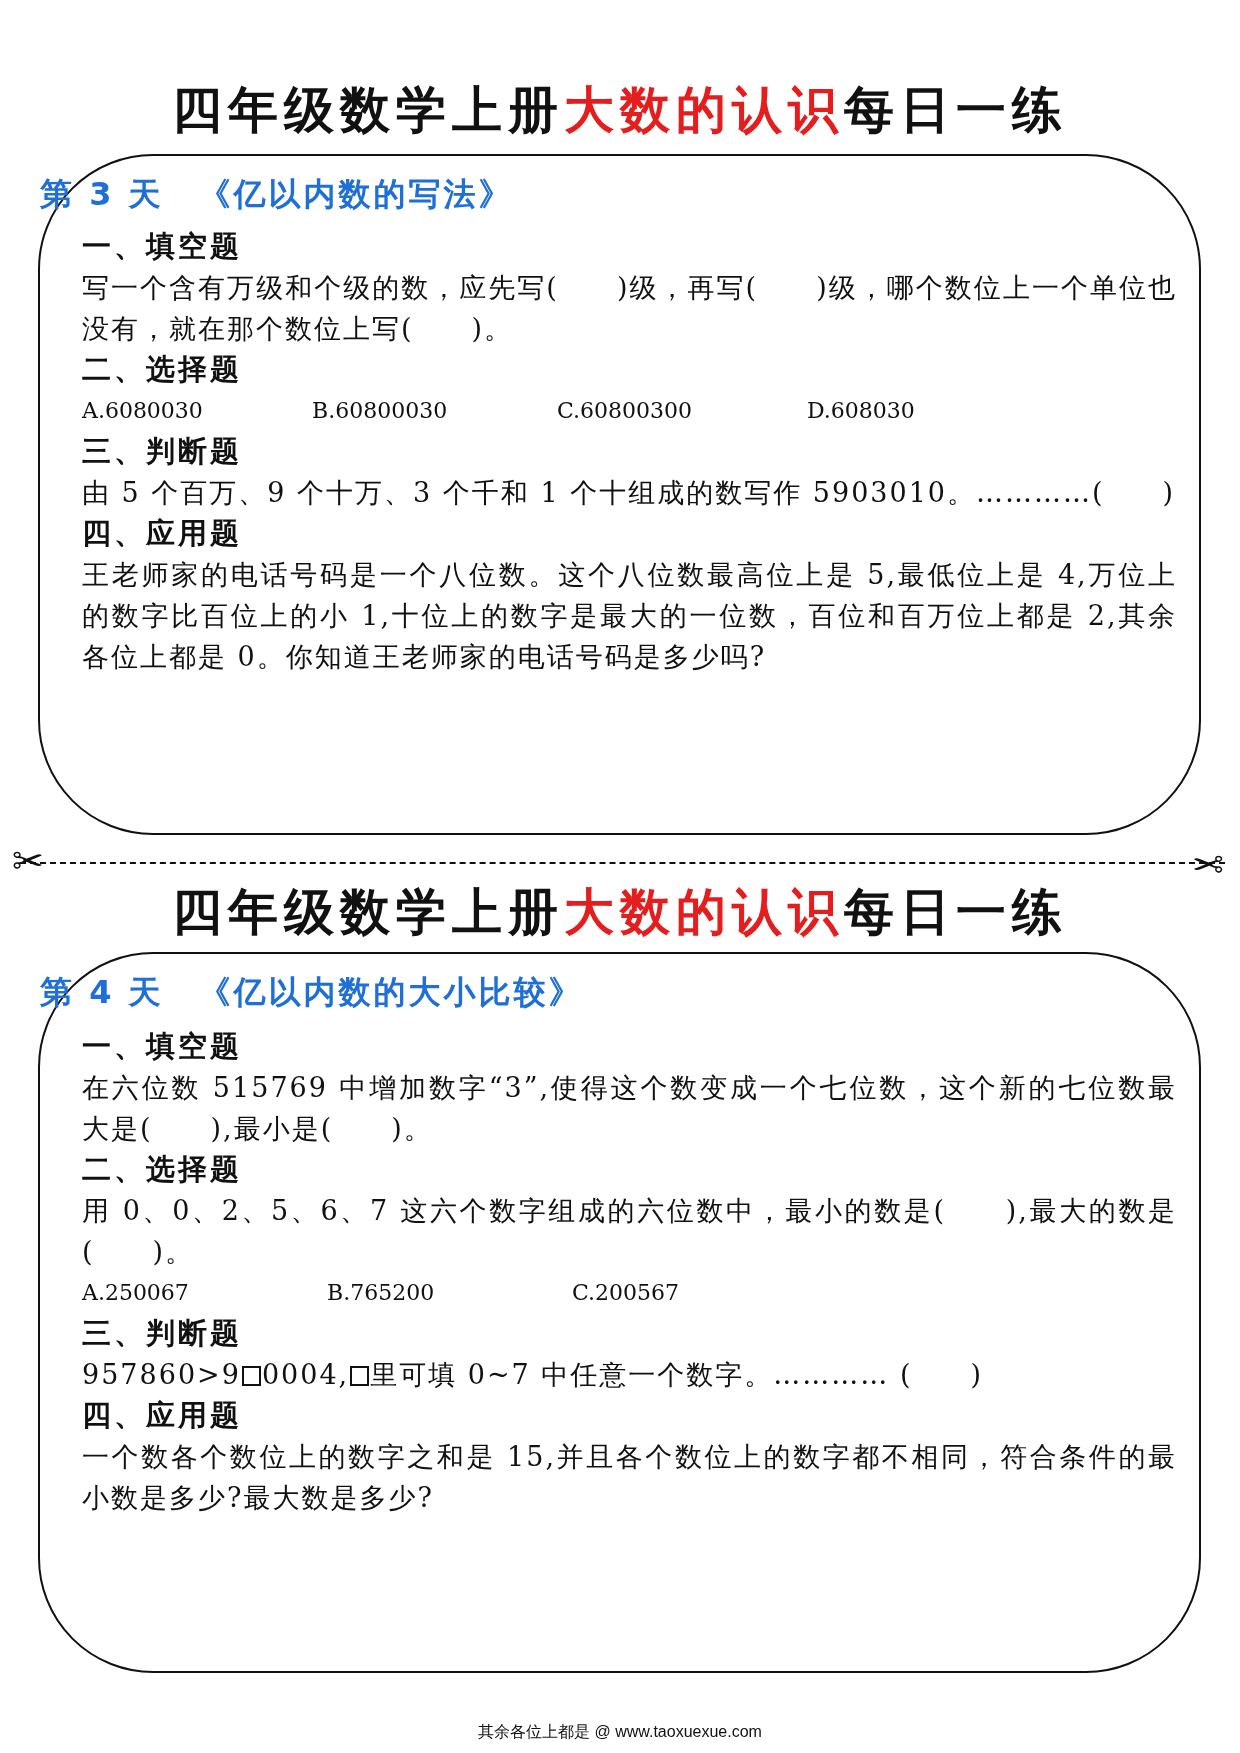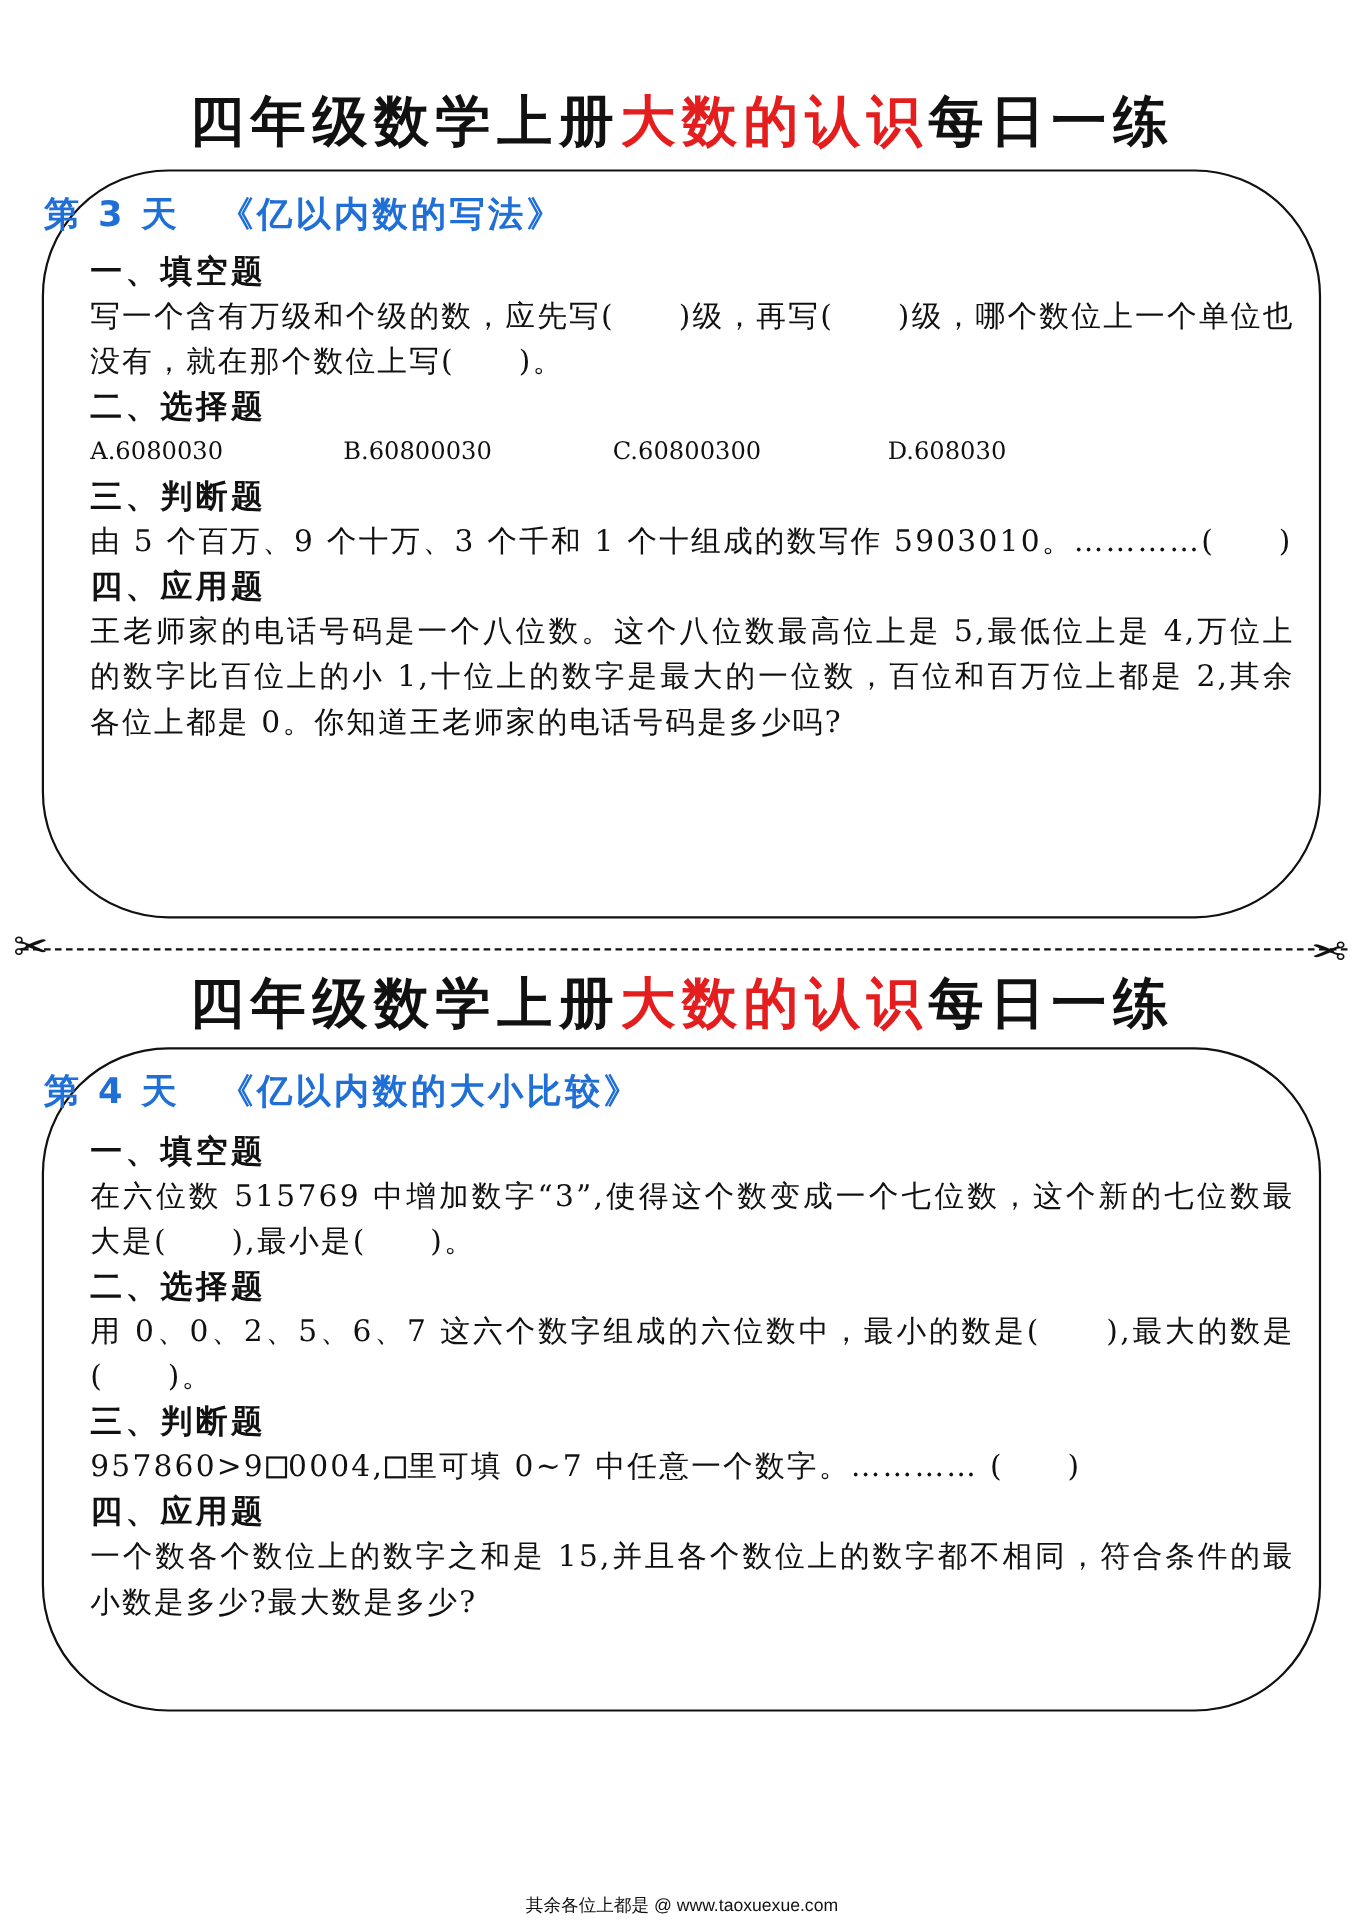--- a/index.html
+++ b/index.html
@@ -54,27 +54,32 @@
 </div>
 
 <div class="cut"></div>
 <div class="scissors" style="left:12px; top:842px;">✂</div>
 <div class="scissors" style="left:1192px; top:846px; transform: scaleX(-1);">✂</div>
 
 <div class="title" style="top:882px;">
   <span>四年级数学上册</span><span class="red">大数的认识</span><span>每日一练</span>
 </div>
 
-<div class="box" style="top:952px; height:604px;">
+<div class="box" style="top:952px; height:721px;">
   <div class="subtitle" style="top:18px;">第 4 天　《亿以内数的大小比较》</div>
   <div class="content" style="top:72px;">
     <div class="sec-head">一、填空题</div>
     <div class="para">在六位数 515769 中增加数字“3”,使得这个数变成一个七位数，这个新的七位数最大是(　　),最小是(　　)。</div>
     <div class="sec-head">二、选择题</div>
     <div class="para">用 0、0、2、5、6、7 这六个数字组成的六位数中，最小的数是(　　),最大的数是(　　)。</div>
+    <div class="opts">
+      <span style="width:245px;">A.250067</span>
+      <span style="width:245px;">B.765200</span>
+      <span>C.200567</span>
+    </div>
     <div class="sec-head">三、判断题</div>
     <div class="para"><span>957860&gt;9</span><span class="sq"></span><span>0004,</span><span class="sq"></span><span>里可填 0~7 中任意一个数字。………… (　　)</span></div>
     <div class="sec-head">四、应用题</div>
     <div class="para">一个数各个数位上的数字之和是 15,并且各个数位上的数字都不相同，符合条件的最小数是多少?最大数是多少?</div>
   </div>
 </div>
 
 <div class="footer">其余各位上都是 @ www.taoxuexue.com</div>
 
 </body></html>

